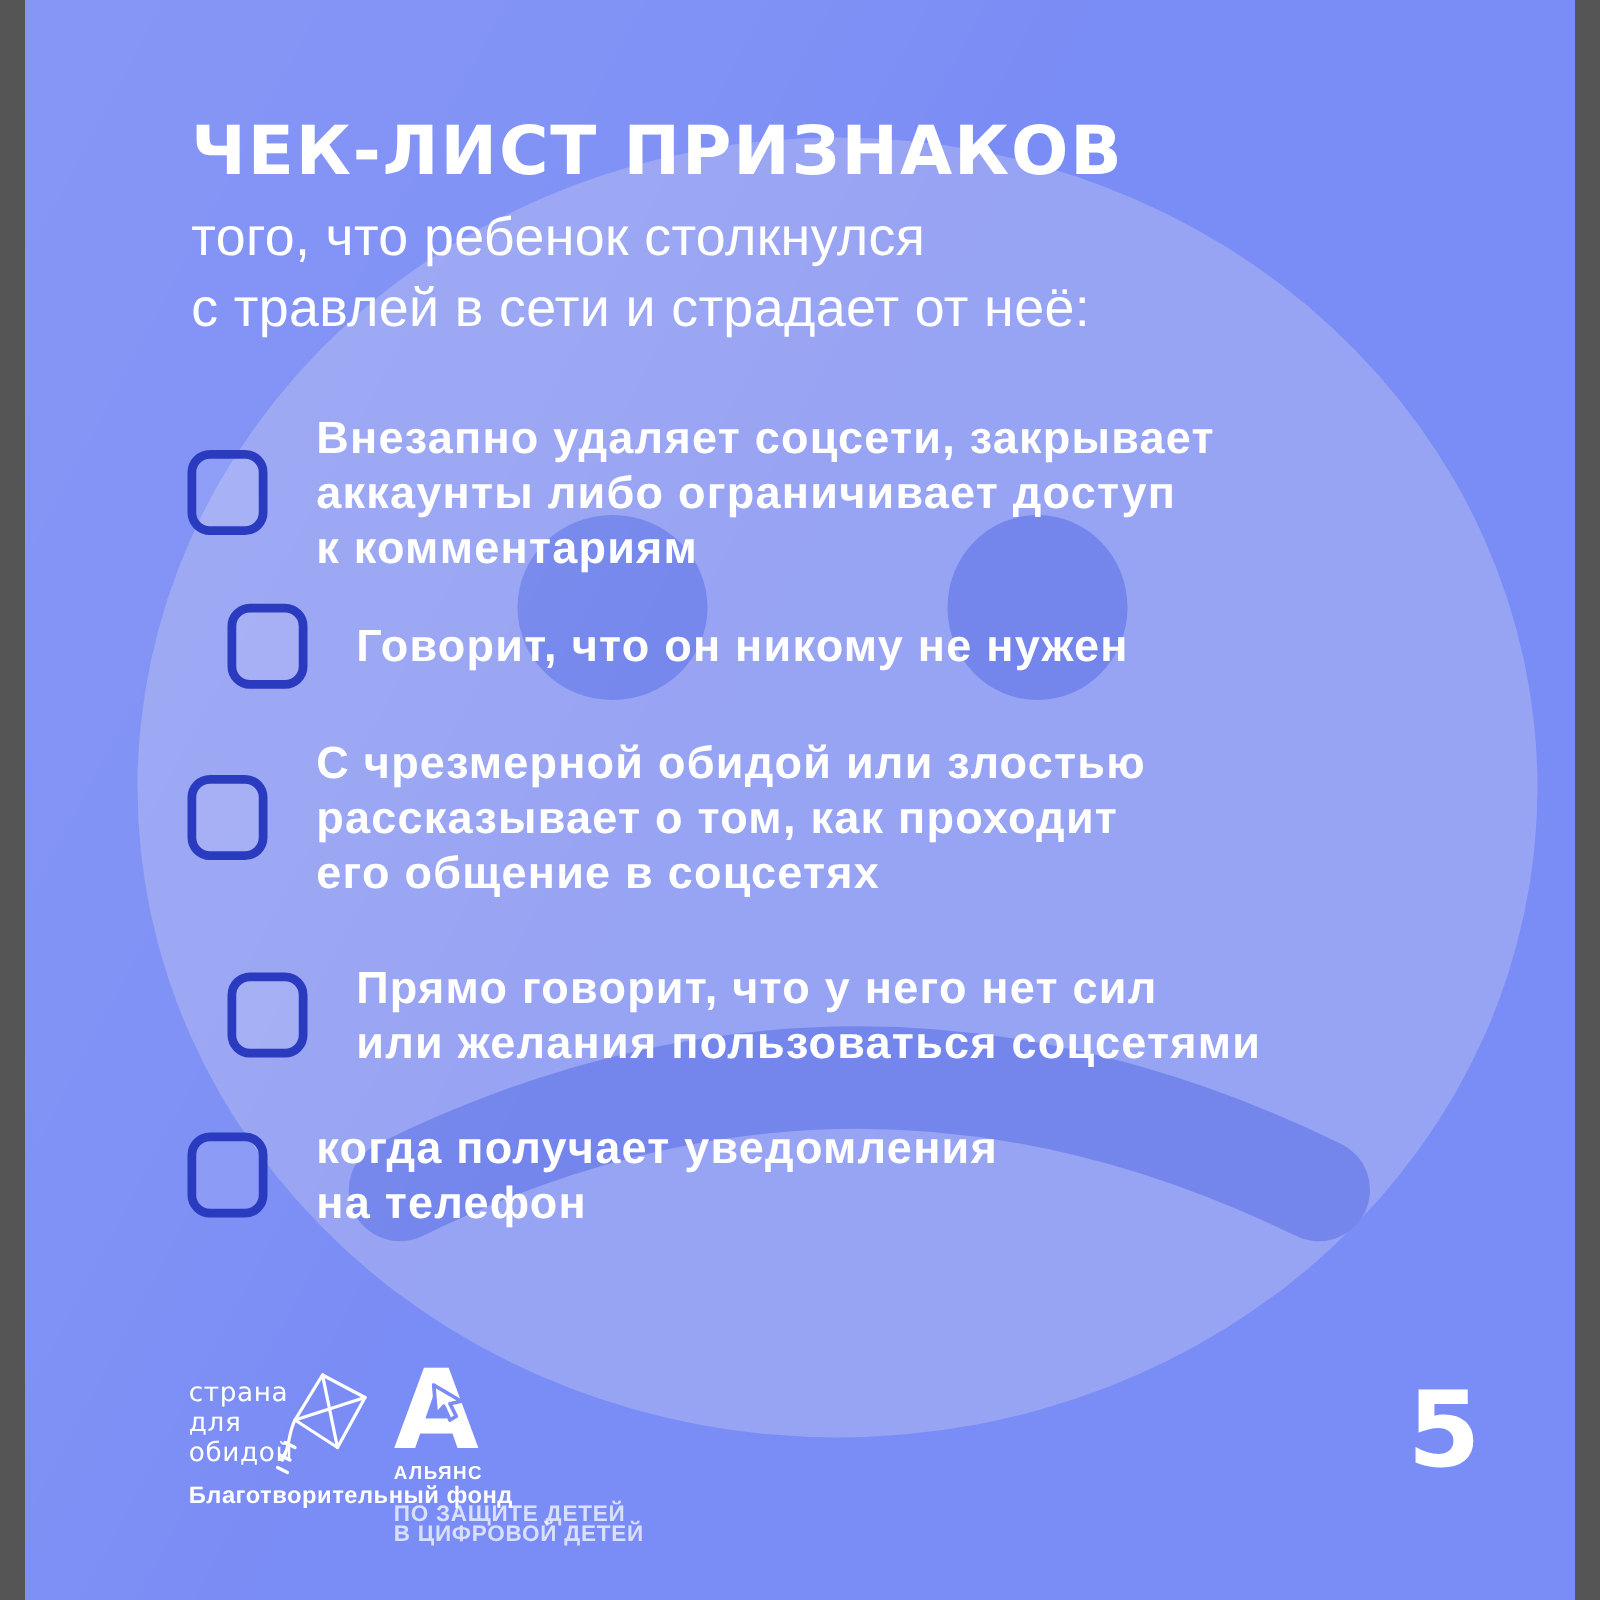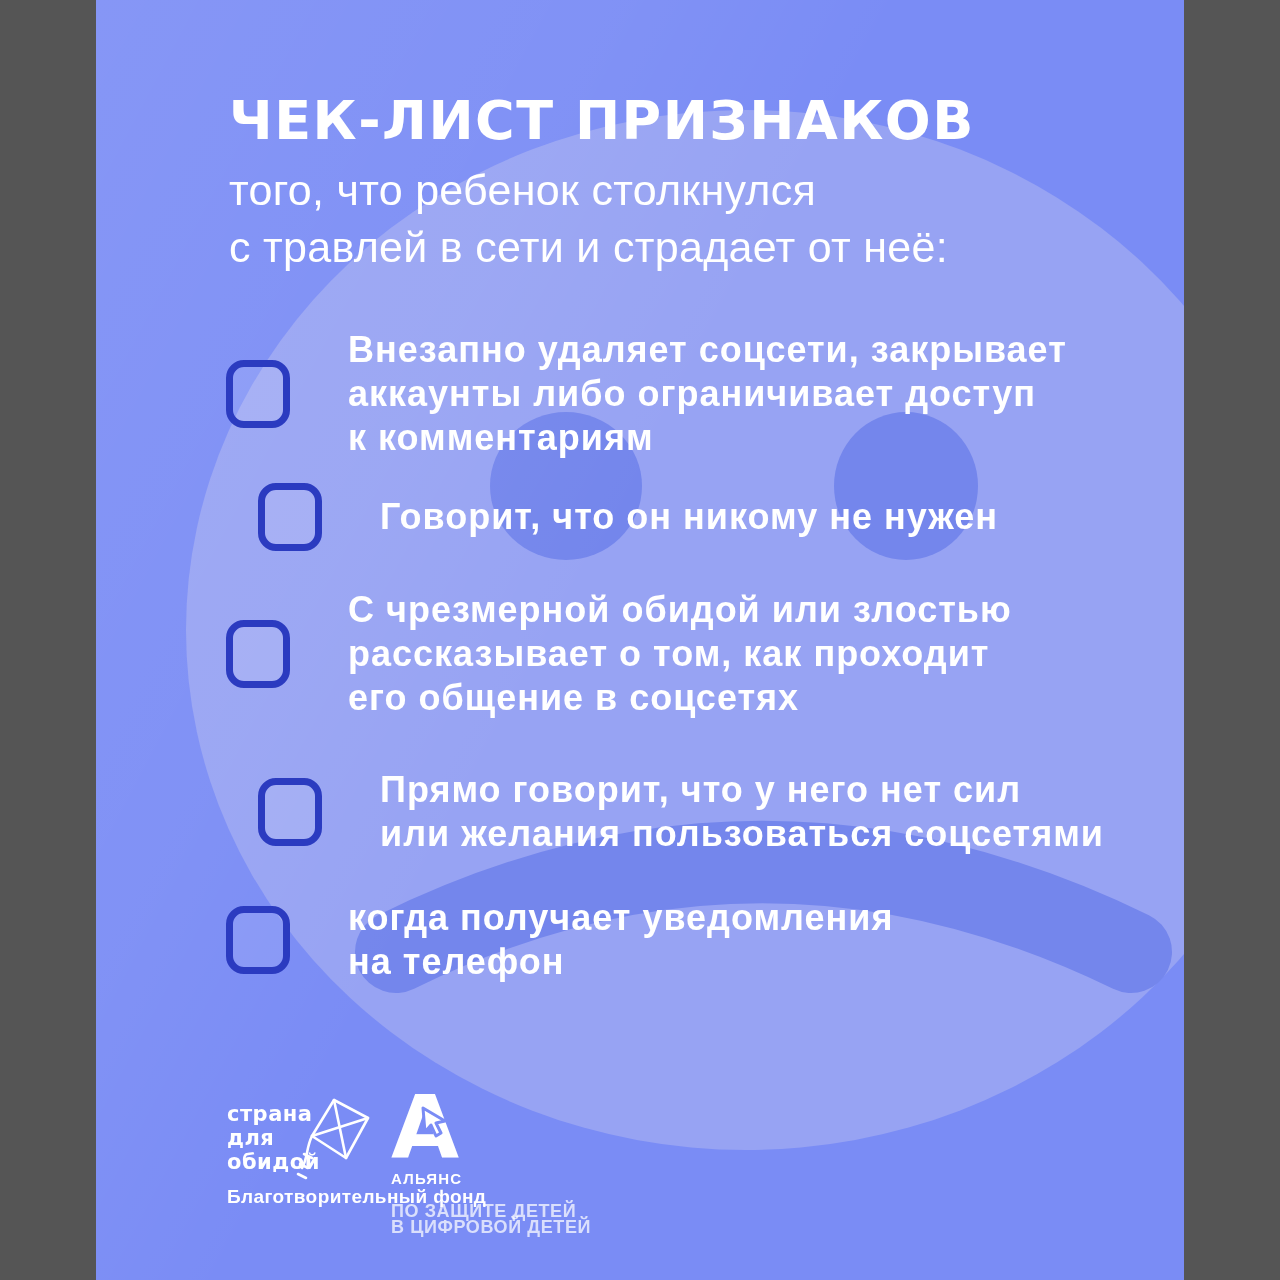--- a/index.html
+++ b/index.html
@@ -4,55 +4,55 @@
 <style>
   :root{
     --bg-color:#7A8CF5;
     --face-color:#97A3F3;
     --feature-color:#7486EC;
     --checkbox-border-color:#2B3BC0;
     --text-color:#FFFFFF;
   }
   html,body{margin:0;padding:0;background:#555;}
   .canvas{
-    position:relative;width:1088px;height:1280px;overflow:hidden;
+    position:relative;width:1240px;height:1280px;overflow:hidden;
     background:var(--bg-color);
     font-family:"Liberation Sans",sans-serif;color:var(--text-color);
     margin:0 auto;
   }
   .face-svg{position:absolute;left:0;top:0;width:1280px;height:1280px;}
   .face-circle{fill:var(--face-color);}
   .face-feature{fill:var(--feature-color);}
   .face-mouth{fill:none;stroke:var(--feature-color);stroke-width:82px;stroke-linecap:round;}
   .beam{
     position:absolute;left:0;top:0;right:0;bottom:0;
     background:linear-gradient(118deg,rgba(255,255,255,0.09) 0%,rgba(255,255,255,0.05) 30%,rgba(255,255,255,0) 46%);
     pointer-events:none;
   }
   .header{position:absolute;left:133px;top:94px;}
   .title{
     font-family:"DejaVu Sans",sans-serif;
     font-size:54px;font-weight:800;letter-spacing:1.5px;line-height:54px;margin:0 0 14px 0;
   }
   .subtitle{font-size:43px;line-height:57px;font-weight:500;letter-spacing:0.3px;}
-  .check-item{position:absolute;left:130px;display:flex;align-items:center;gap:58px;}
+  .check-item{position:absolute;left:130px;display:flex;align-items:center;gap:39px;}
   .checkbox{
     width:64px;height:68px;box-sizing:border-box;flex:none;
     border:7px solid var(--checkbox-border-color);
     border-radius:18px;background:rgba(255,255,255,0.10);
   }
   .item-text{font-size:36px;line-height:44px;font-weight:700;letter-spacing:1px;}
   .item-top-1{top:328px;}
   .item-top-2{top:483px;padding-left:32px;}
   .item-top-3{top:588px;}
   .item-top-4{top:768px;padding-left:32px;}
   .item-top-5{top:896px;}
 
   .brand{position:absolute;left:131px;top:1102px;}
-  .brand-name{font-family:"DejaVu Sans",sans-serif;font-size:21px;line-height:24px;font-weight:700;letter-spacing:0.5px;}
+  .brand-name{font-family:"DejaVu Sans",sans-serif;font-size:21px;line-height:24px;font-weight:400;letter-spacing:0.5px;}
   .brand-tagline{margin-top:12px;font-size:19px;font-weight:700;letter-spacing:0.4px;}
   .kite{position:absolute;left:198px;top:1096px;}
 
   .alliance{position:absolute;left:295px;top:1092px;}
   .alliance-a{
     position:relative;font-family:"DejaVu Sans",sans-serif;
     font-size:88px;font-weight:800;line-height:72px;display:inline-block;
   }
   .alliance-cursor{position:absolute;left:26px;top:14px;}
   .alliance-name{margin-top:6px;font-size:15px;font-weight:800;letter-spacing:1.2px;}

